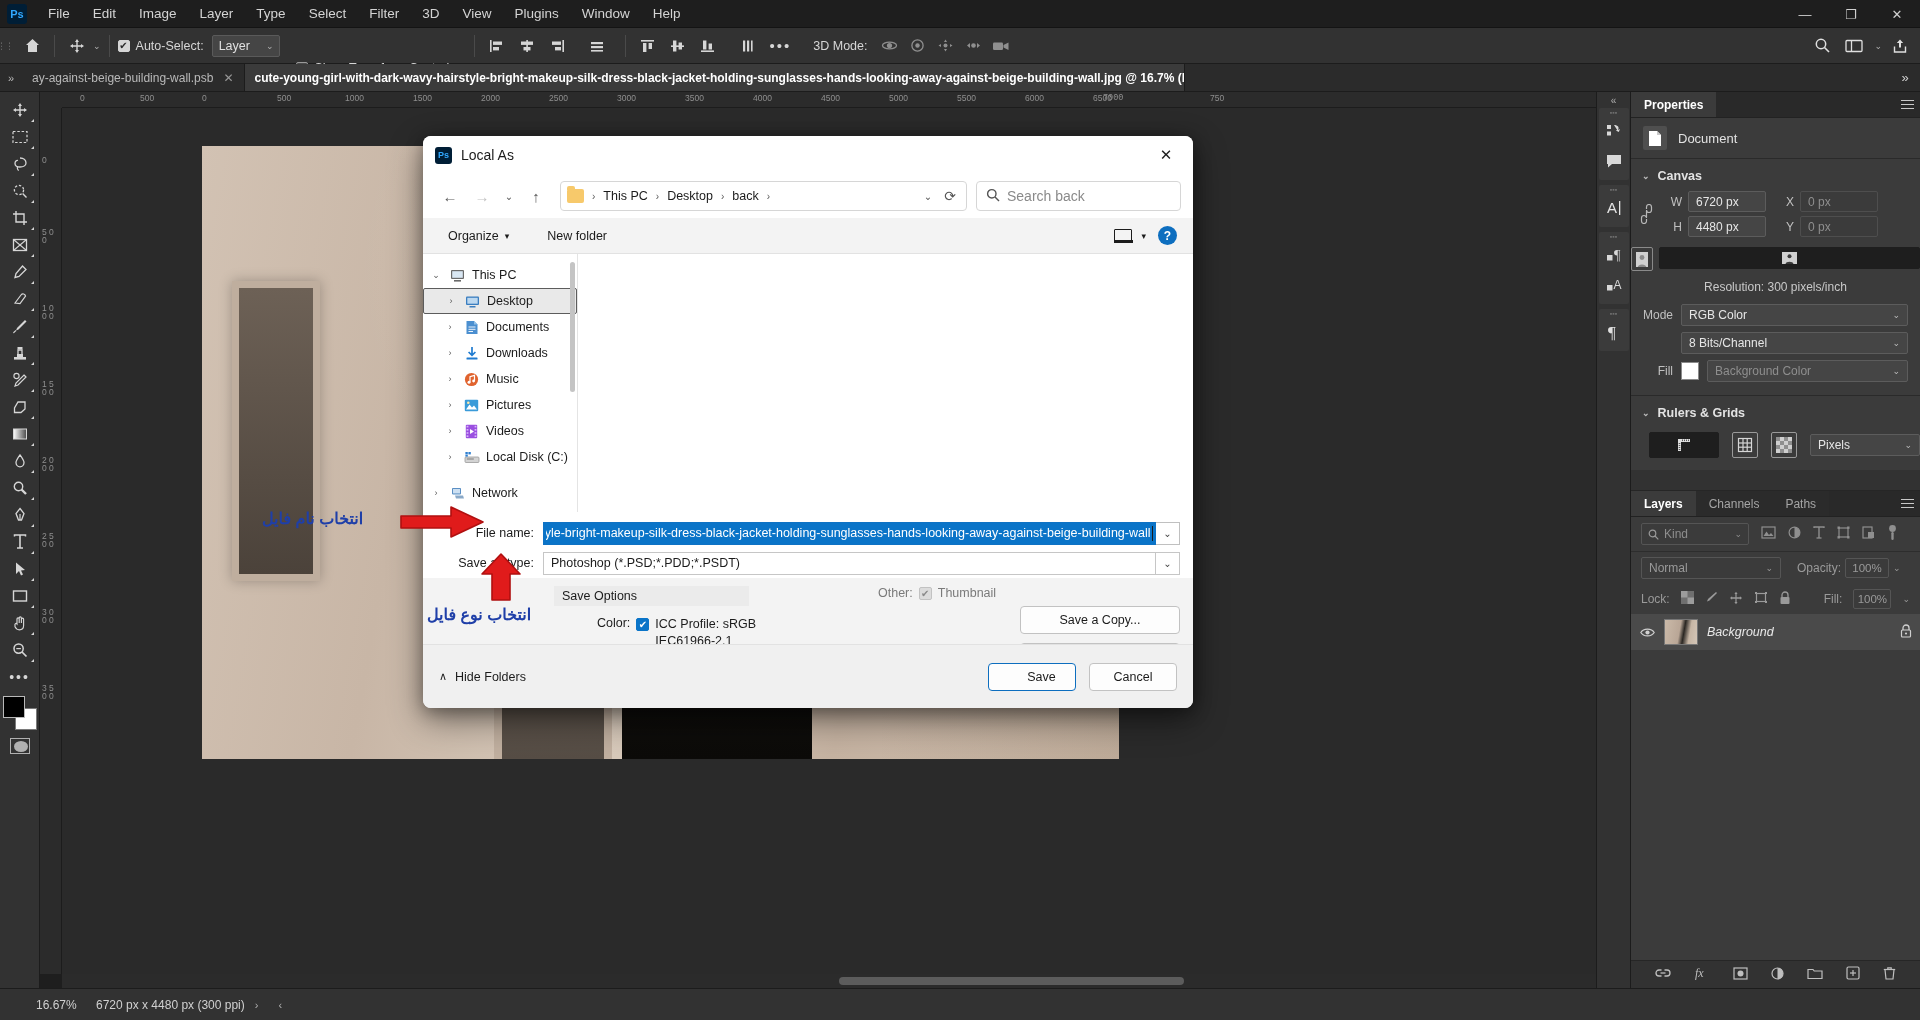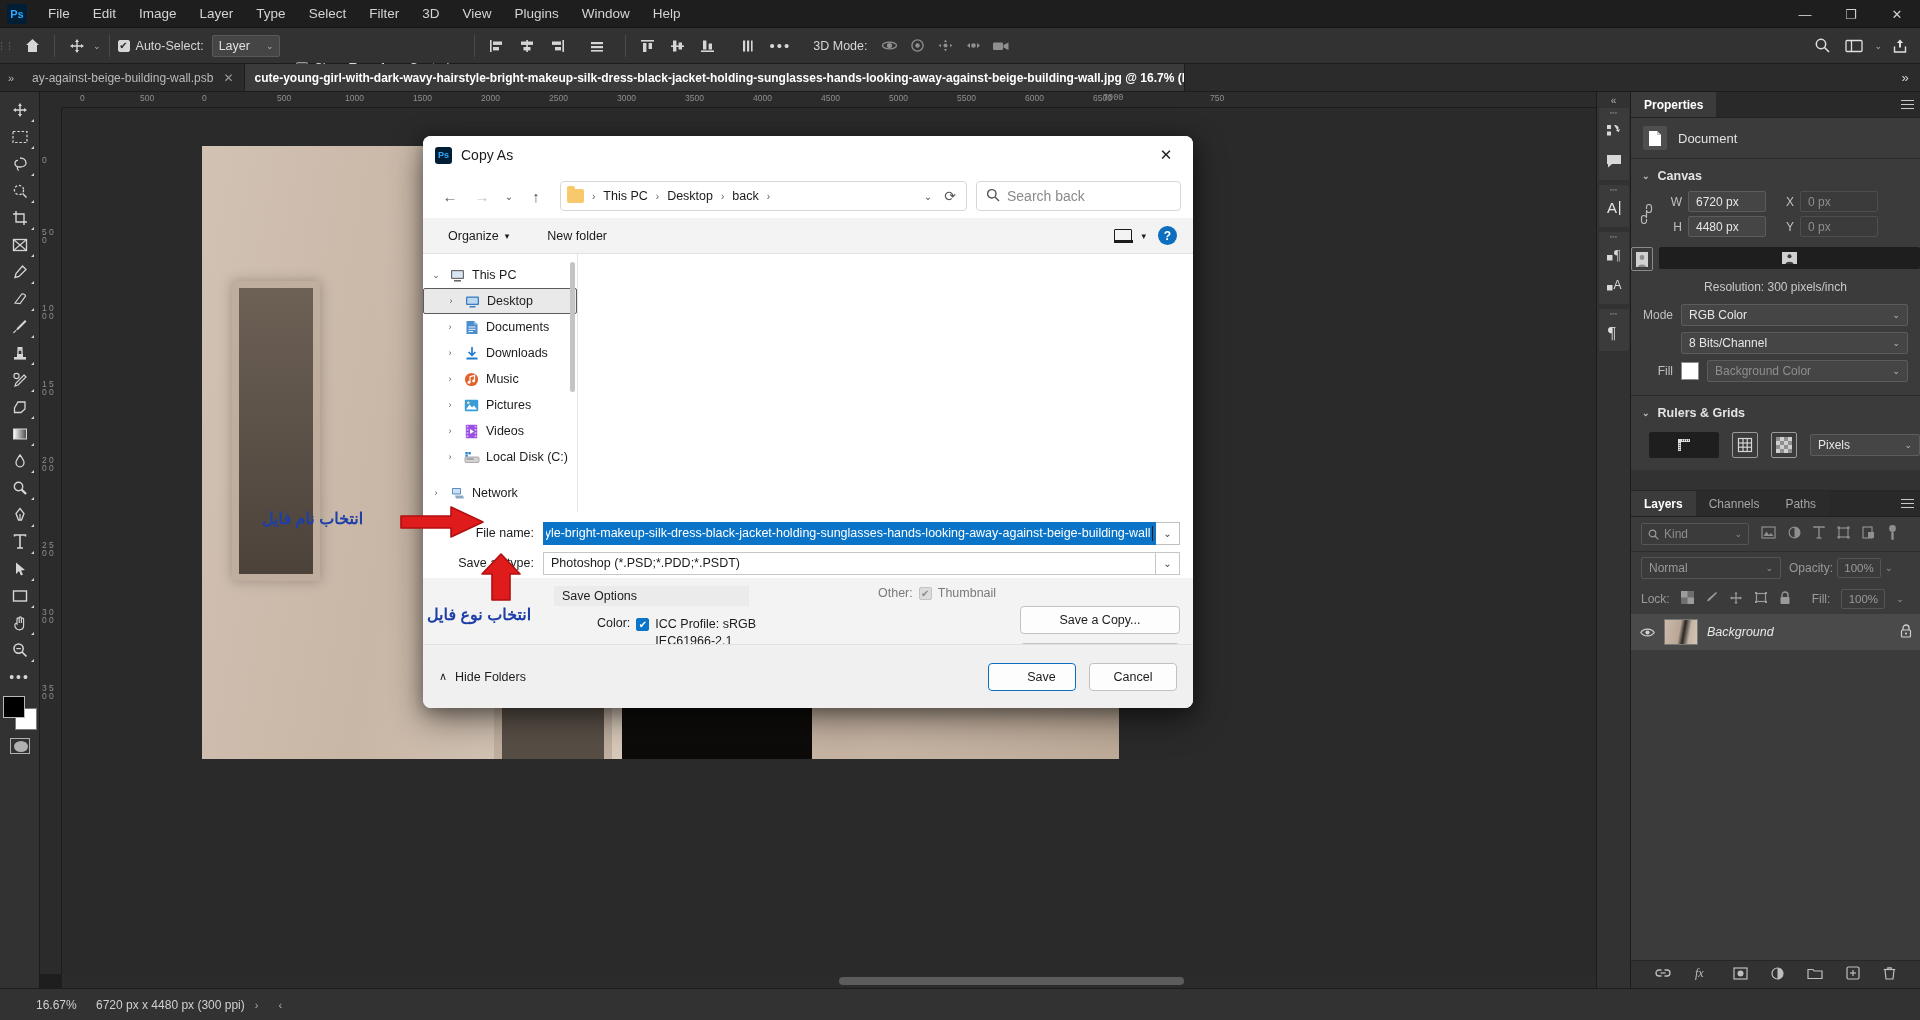--- a/index.html
+++ b/index.html
@@ -150,21 +150,21 @@
   .sel{flex:1;background:#454545;border:1px solid #5c5c5c;border-radius:2px;height:22px;
        display:flex;align-items:center;padding:0 7px;font-size:12px;color:#e6e6e6;}
   .sel .cv{margin-left:auto;font-size:9px;color:#bdbdbd;}
   .sel.dim{color:#8e8e8e;}
   .swatch-sm{width:18px;height:18px;background:#ffffff;border:1px solid #8a8a8a;}
   .rg-icons{display:flex;align-items:center;gap:13px;padding:6px 0 2px 18px;}
   .rg-btn{width:26px;height:26px;border:1px solid #9a9a9a;border-radius:2px;display:flex;align-items:center;justify-content:center;}
   .rg-btn.sel{background:#1e1e1e;border-color:#1e1e1e;}
   .filter-row{display:flex;align-items:center;gap:12px;padding:6px 10px;background:#3b3b3b;border-bottom:1px solid #2d2d2d;}
   .kind{background:#3b3b3b;border:1px solid #555;border-radius:2px;height:22px;width:108px;display:flex;align-items:center;gap:5px;padding:0 6px;color:#8e8e8e;font-size:12px;}
-  .blend-row{display:flex;align-items:center;gap:8px;padding:5px 10px;background:#3b3b3b;}
+  .blend-row{display:flex;align-items:center;gap:16px;padding:5px 10px;background:#3b3b3b;}
   .blend{background:#3b3b3b;border:1px solid #555;border-radius:2px;height:22px;width:140px;display:flex;align-items:center;padding:0 7px;color:#9a9a9a;font-size:12px;}
   .opc{display:flex;align-items:center;gap:4px;color:#9a9a9a;font-size:12px;}
   .opc .v{background:#3b3b3b;border:1px solid #555;border-radius:2px;height:20px;width:44px;display:flex;align-items:center;justify-content:center;color:#9a9a9a;font-size:11.5px;}
   .lock-row{display:flex;align-items:center;gap:11px;padding:5px 10px;background:#3b3b3b;color:#9a9a9a;font-size:12px;}
   .layer-row{display:flex;align-items:center;gap:9px;padding:5px 8px;background:#4a4a4a;}
   .eye{width:16px;display:flex;align-items:center;justify-content:center;color:#d0d0d0;}
   .lthumb{width:34px;height:26px;border:1px solid #777;
      background:linear-gradient(100deg,#cbbaa9,#b9a696 45%,#2a2622 58%,#c6b5a4 75%,#d4c6b7);}
   .lname{font-size:12.5px;color:#e8e8e8;font-style:italic;}
   .llock{margin-left:auto;color:#cfcfcf;}
@@ -635,21 +635,21 @@
       <span class="rtick" style="left:1031px;">6500</span>
       <span class="rtick" style="left:1041px;font-family:Liberation Mono, monospace;">7000</span>
       <span class="rtick" style="left:1148px;">750</span>
     </div>
     <div class="ruler-v">
       <span class="rtickv" style="top:48px;">0</span>
       <span class="rtickv" style="top:120px;">5 0 0</span>
       <span class="rtickv" style="top:196px;">1 0 0 0</span>
       <span class="rtickv" style="top:272px;">1 5 0 0</span>
       <span class="rtickv" style="top:348px;">2 0 0 0</span>
-      <span class="rtickv" style="top:424px;margin-top:9px;">2 5 0 0</span>
+      <span class="rtickv" style="top:424px;">2 5 0 0</span>
       <span class="rtickv" style="top:500px;">3 0 0 0</span>
       <span class="rtickv" style="top:576px;">3 5 0 0</span>
     </div>
     <div class="canvas-bg">
       <div class="photo">
         <div class="ph-wall"></div>
         <div class="ph-window"></div>
         <div class="ph-door"></div>
         <div class="ph-window2"></div>
         <div class="ph-person">
@@ -949,21 +949,21 @@
                 <rect x="1" y="1" width="2" height="2"></rect>
                 <rect x="11" y="1" width="2" height="2"></rect>
                 <rect x="1" y="10" width="2" height="2"></rect>
                 <rect x="11" y="10" width="2" height="2"></rect>
               </g>
             </svg></span>
         <span><svg width="12" height="14" viewBox="0 0 12 14">
               <path d="M3 6 V4 a3 3 0 016 0 V6" stroke="#9a9a9a" stroke-width="1.3" fill="none"></path>
               <rect x="1.5" y="6" width="9" height="7" rx="1" fill="#9a9a9a"></rect>
             </svg></span>
-        <span style="margin-left:10px;">Fill:</span>
+        <span style="margin-left:22px;">Fill:</span>
         <span class="v" style="background:#3b3b3b;border:1px solid #555;border-radius:2px;height:20px;width:44px;display:inline-flex;align-items:center;justify-content:center;color:#9a9a9a;font-size:11.5px;">100%</span>
         <span style="font-size:9px;">⌄</span>
       </div>
       <div class="layer-row">
         <span class="eye">
           <svg width="15" height="11" viewBox="0 0 15 11">
               <path d="M0.8 5.5 C3.5 1 11.5 1 14.2 5.5 C11.5 10 3.5 10 0.8 5.5 Z" stroke="#d0d0d0" stroke-width="1.2" fill="none"></path>
               <circle cx="7.5" cy="5.5" r="2.1" fill="#d0d0d0"></circle>
             </svg>
         </span>
@@ -1017,21 +1017,21 @@
   <span class="sb-dim">6720 px x 4480 px (300 ppi)</span>
   <span class="sb-arrow">›</span>
   <span class="sb-arrow">‹</span>
 </div>
 
 <div class="dlgshadow"></div>
 <div class="dialog">
 
   <div class="dlg-title">
     <div class="dlg-ps">Ps</div>
-    <div class="dlg-title-txt">Copy As</div>
+    <div class="dlg-title-txt">Local As</div>
     <div class="dlg-close">✕</div>
   </div>
 
   <div class="navbar">
     <div class="nav-btn">←</div>
     <div class="nav-btn dis">→</div>
     <div class="nav-btn sm">⌄</div>
     <div class="nav-btn">↑</div>
     <div class="crumbbar">
       <span class="crumb-folder"></span>

